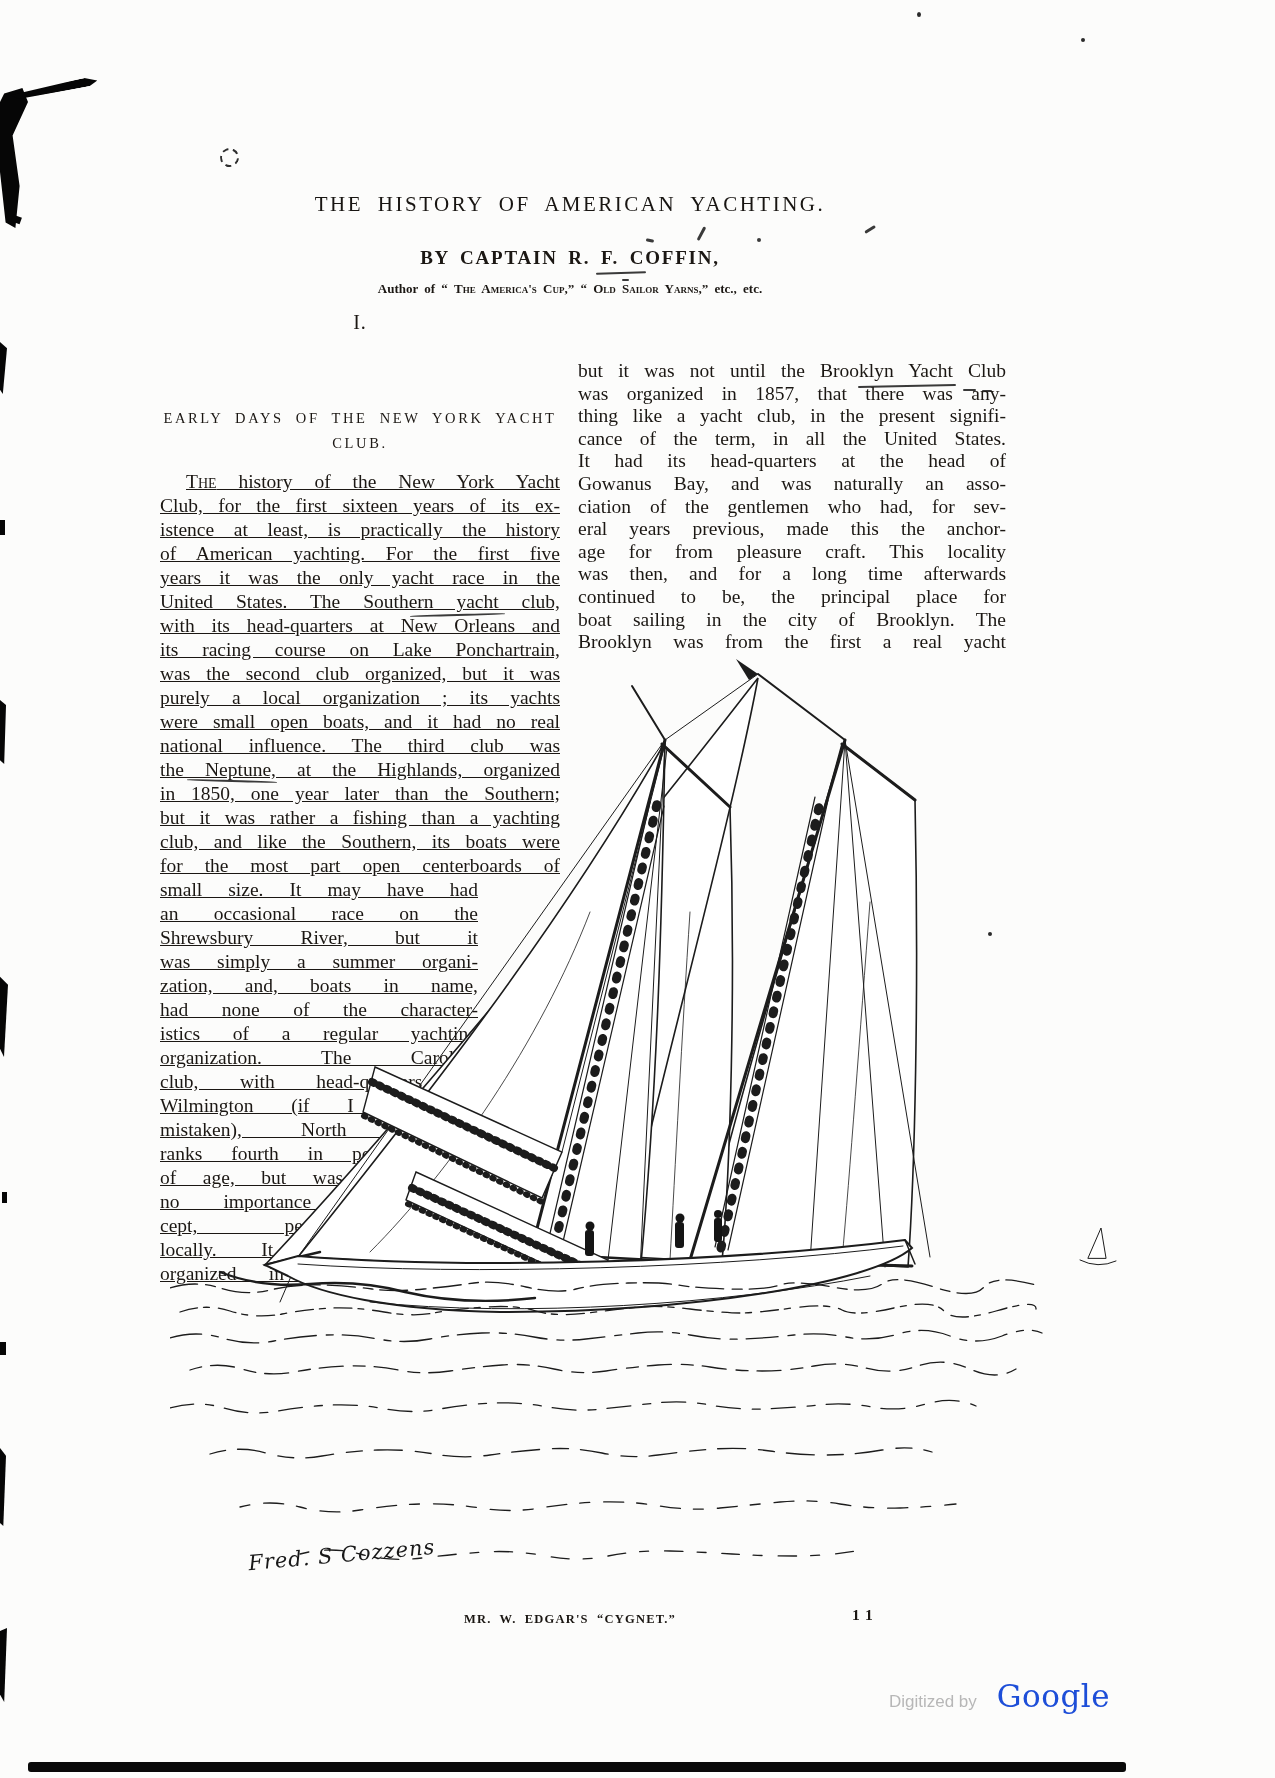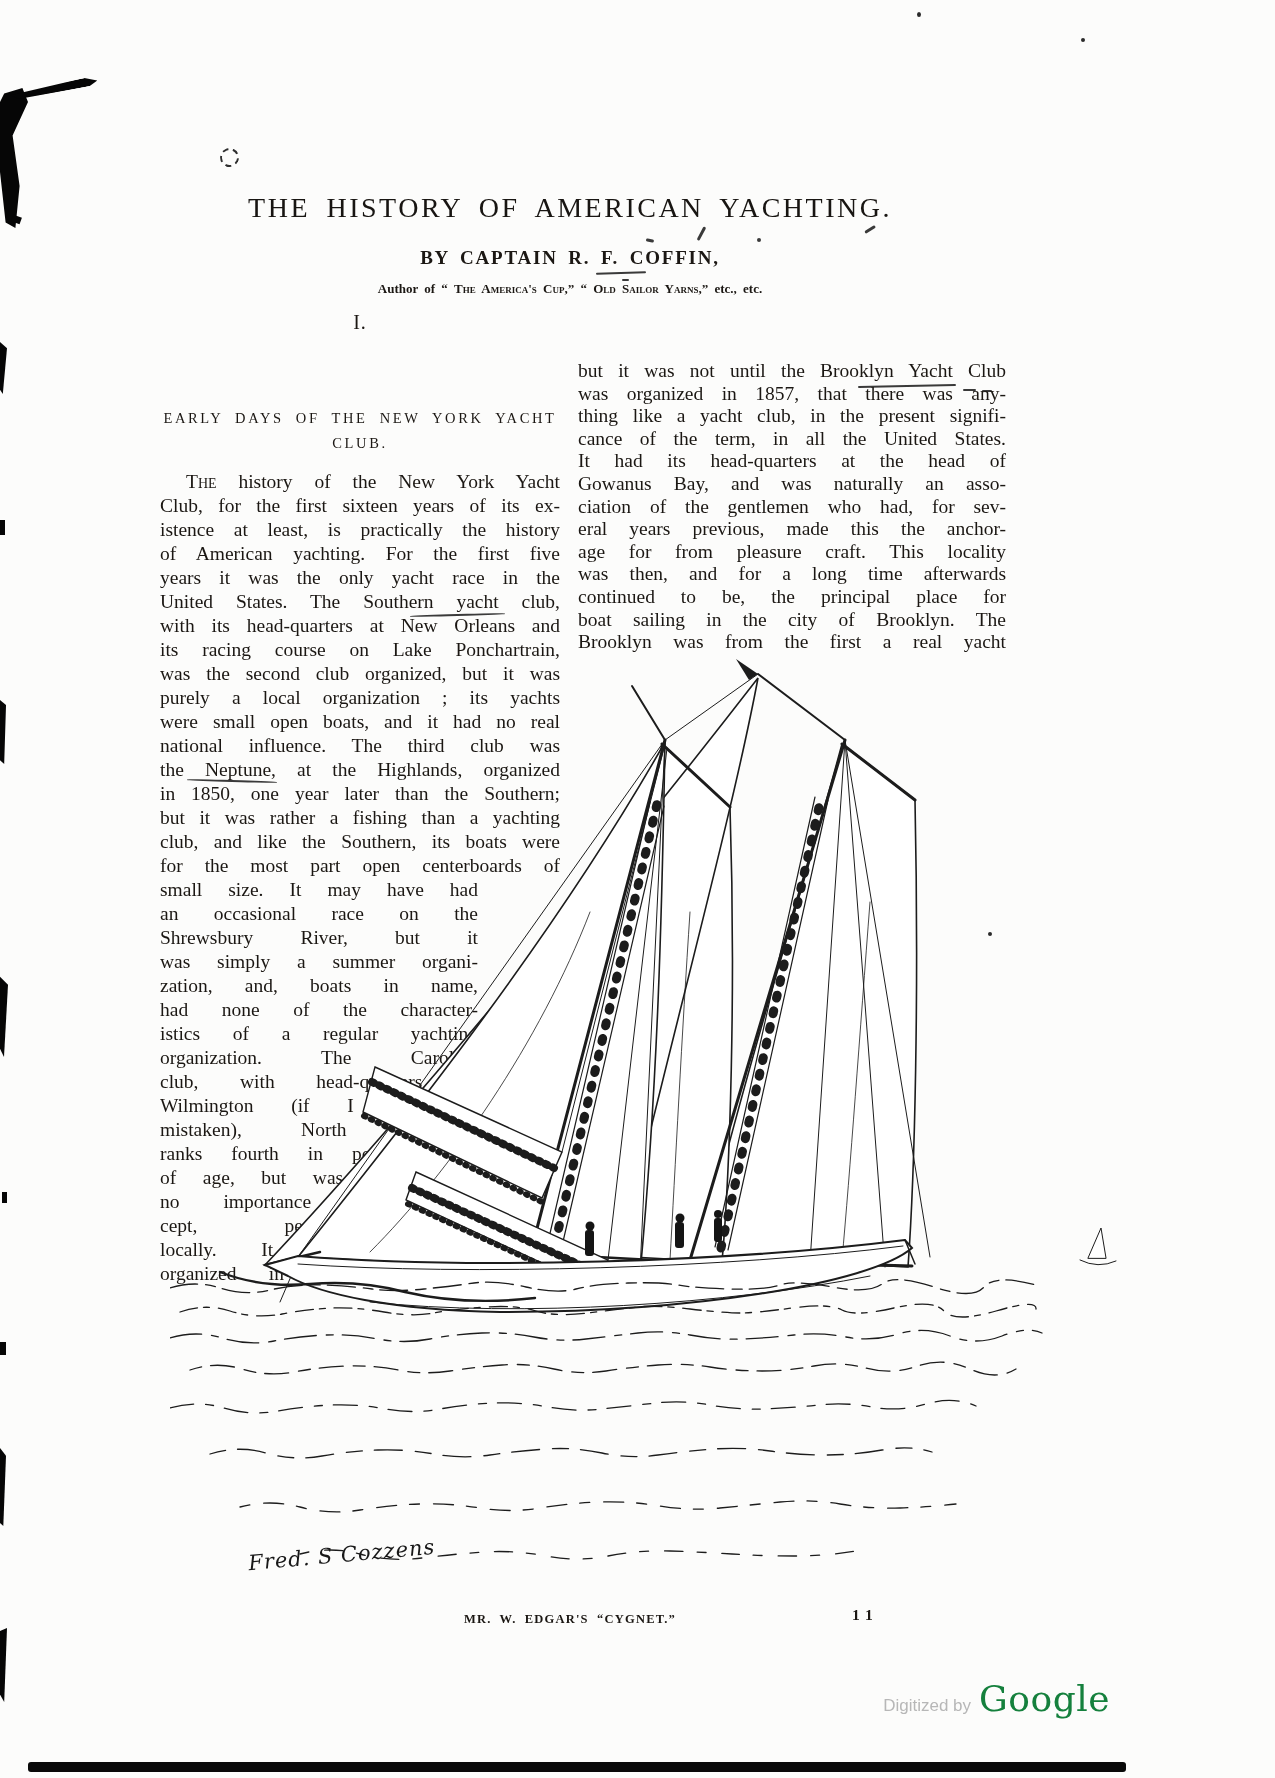--- a/index.html
+++ b/index.html
@@ -4,21 +4,21 @@
 <style>
   html,body{margin:0;padding:0;background:#e8e8e8;}
   .scan{
     position:relative; width:1275px; height:1778px; overflow:hidden;
     background:#fcfcfb; color:#1b1713;
     font-family:"Liberation Serif", serif;
   }
   
   .title{
     position:absolute; left:150px; top:192px; width:840px; margin:0;
-    font-size:28px; font-weight:400; letter-spacing:2.5px; word-spacing:7px;
+    font-size:21px; font-weight:400; letter-spacing:2.5px; word-spacing:7px;
     text-align:center; color:#181512;
   }
   .byline{
     position:absolute; left:150px; top:247px; width:840px;
     font-size:19px; font-weight:700; letter-spacing:1.8px; word-spacing:4px;
     text-align:center;
   }
   .authorline{
     position:absolute; left:150px; top:281px; width:840px;
     font-size:13px; font-weight:700; word-spacing:3px; text-align:center;
@@ -34,21 +34,21 @@
     text-align:center; line-height:25px;
   }
   
   .col{position:absolute; font-size:19.5px;}
   .col.left{left:160px; top:470px; width:400px;}
   .col.right{left:578px; top:360px; width:428px;}
   .tline{
     width:100%; text-align:justify; text-align-last:justify;
     white-space:nowrap; overflow:visible;
   }
-  .col.left  .tline{height:24px;   line-height:24px;}
+  .col.left  .tline{height:24px;   line-height:24px;text-decoration:underline;}
   .col.right .tline{height:22.6px; line-height:22.6px;}
   .tline.indent{padding-left:26px; box-sizing:border-box;}
   
   .illus{position:absolute; left:170px; top:612px; width:960px; height:1000px;}
   .signature{
     position:absolute; left:248px; top:1543px; font-family:"DejaVu Serif", serif;
     font-style:italic; font-size:21px; transform:rotate(-5deg); color:#181818;
     letter-spacing:1px;
   }
   .caption{
@@ -58,21 +58,21 @@
   .pageno{
     position:absolute; left:852px; top:1606px; width:80px;
     font-size:15.5px; letter-spacing:6px; font-weight:700;
   }
   
   .watermark{
     position:absolute; left:770px; top:1678px; width:340px;
     display:flex; align-items:baseline; justify-content:flex-end; gap:8px;
   }
   .wm-pre{font-family:"Liberation Sans", sans-serif; font-size:17px; color:#b7b7b7;}
-  .wm-logo{font-family:"DejaVu Serif", serif; font-size:36px; color:#15803d; letter-spacing:0.5px;}
+  .wm-logo{font-family:"DejaVu Serif", serif; font-size:31px; color:#1d4ed8; letter-spacing:0.5px;margin-left:12px;}
   
   .artifact{position:absolute; background:#060606;}
   .a-blob1{left:0; top:88px; width:28px; height:140px;
            clip-path:polygon(15% 4%,80% 0,100% 10%,45% 34%,70% 70%,55% 100%,20% 96%,0 60%,0 10%);}
   .a-bar1{left:10px; top:84px; width:88px; height:9px; transform:rotate(-11deg);
           clip-path:polygon(0 30%,86% 0,100% 55%,90% 100%,8% 90%);}
   .a-dash1{left:12px; top:216px; width:9px; height:7px; transform:rotate(20deg);}
   .a-l2{left:0; top:342px; width:7px; height:52px; clip-path:polygon(0 0,100% 12%,40% 100%,0 92%);}
   .a-l3{left:0; top:520px; width:5px; height:15px;}
   .a-l4{left:0; top:700px; width:6px; height:64px; clip-path:polygon(0 0,100% 8%,70% 100%,0 94%);}

